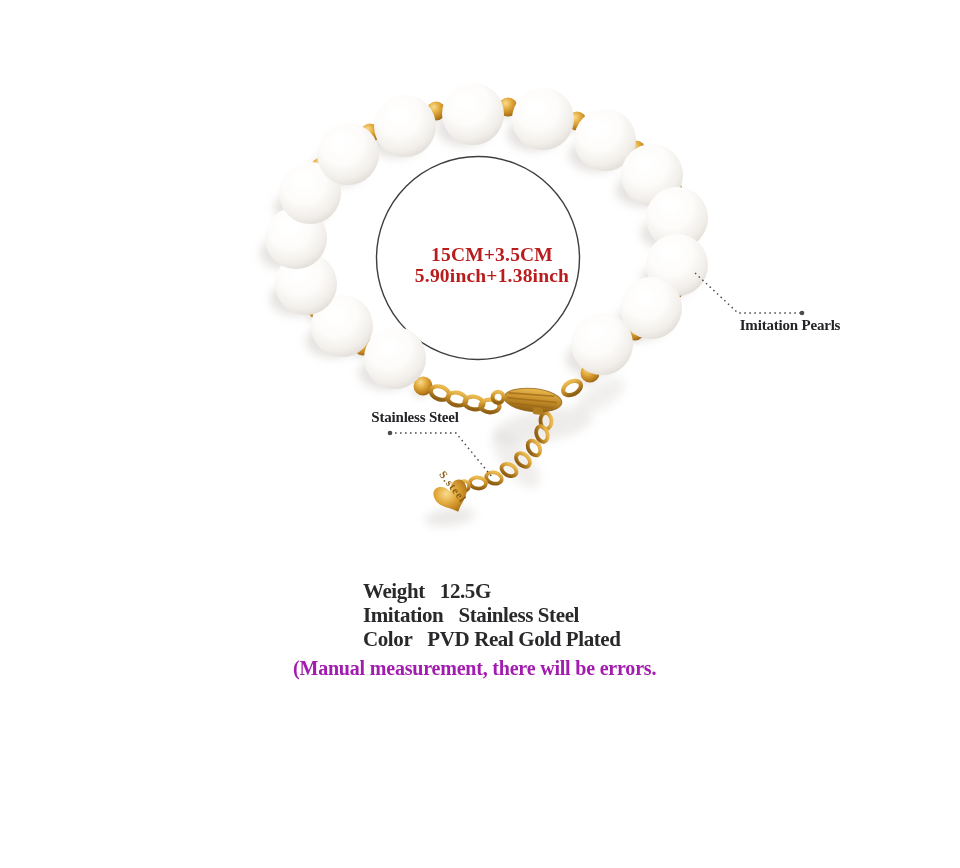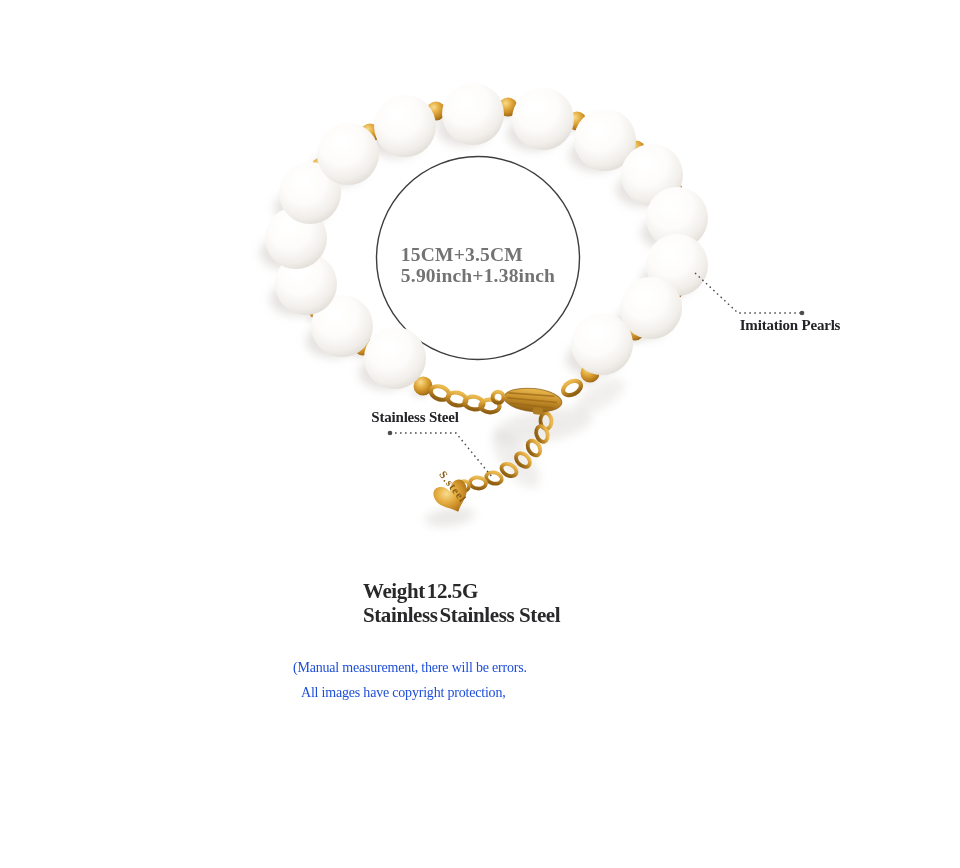--- a/index.html
+++ b/index.html
@@ -2,38 +2,38 @@
 <html><head>
 <meta charset="utf-8">
 <style>
   html,body{margin:0;padding:0;background:#ffffff;}
   .canvas{
     position:relative;width:960px;height:868px;background:#ffffff;overflow:hidden;
     font-family:"Liberation Serif","DejaVu Serif",serif;
   }
   .canvas svg{position:absolute;left:0;top:0;}
   .center-text{
-    position:absolute;left:478px;top:244px;transform:translateX(-50%);
-    text-align:left;font-weight:bold;font-size:19.5px;line-height:21px;
-    color:#737373;letter-spacing:0.2px;white-space:nowrap;
+    position:absolute;left:492px;top:244px;transform:translateX(-50%);
+    text-align:center;font-weight:bold;font-size:19.5px;line-height:21px;
+    color:#b91c1c;letter-spacing:0.2px;white-space:nowrap;
   }
   .lbl{
     position:absolute;font-weight:bold;font-size:15px;color:#242428;
     white-space:nowrap;transform:translateX(-50%);letter-spacing:-0.2px;
   }
   .lbl-imitation{left:790px;top:317px;}
   .lbl-stainless{left:415px;top:409px;}
   .details{
     position:absolute;left:363px;top:579px;font-weight:bold;font-size:21px;
     line-height:24px;color:#29292b;letter-spacing:-0.4px;
   }
-  .drow{display:flex;gap:2px;white-space:nowrap;}
+  .drow{display:flex;gap:15px;white-space:nowrap;}
   .disclaimer{
-    position:absolute;left:293px;top:656px;font-weight:normal;font-size:14px;
-    line-height:24.5px;color:#1d4ed8;letter-spacing:-0.2px;white-space:nowrap;
+    position:absolute;left:293px;top:656px;font-weight:bold;font-size:20px;
+    line-height:24.5px;color:#a21caf;letter-spacing:-0.2px;white-space:nowrap;
   }
   .disclaimer div:nth-child(2){padding-left:8px;}
   .disclaimer div:nth-child(3){padding-left:2px;}
 </style>
 </head>
 <body>
 
 <div class="canvas">
 
   <svg width="960" height="868" viewBox="0 0 960 868">
@@ -201,23 +201,26 @@
   <div class="lbl lbl-imitation">Imitation Pearls</div>
 
   <div class="lbl lbl-stainless">Stainless Steel</div>
 
   <div class="details">
     <div class="drow">
       <span>Weight</span>
       <span>12.5G</span>
     </div>
     <div class="drow">
-      <span>Stainless</span>
+      <span>Imitation</span>
       <span>Stainless Steel</span>
     </div>
+    <div class="drow">
+      <span>Color</span>
+      <span>PVD Real Gold Plated</span>
+    </div>
   </div>
 
   <div class="disclaimer">
     <div>(Manual measurement, there will be errors.</div>
-    <div>All images have copyright protection,</div>
   </div>
 
 </div>
 
 </body></html>

